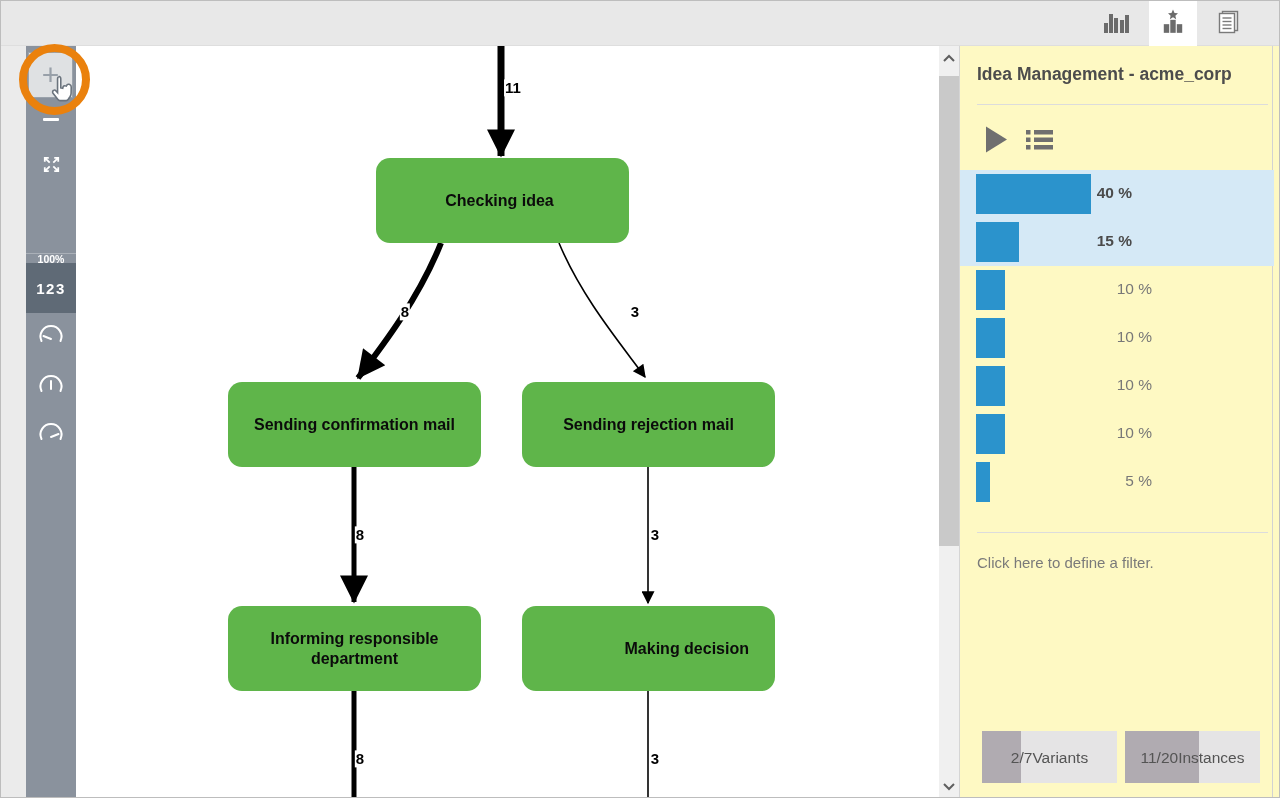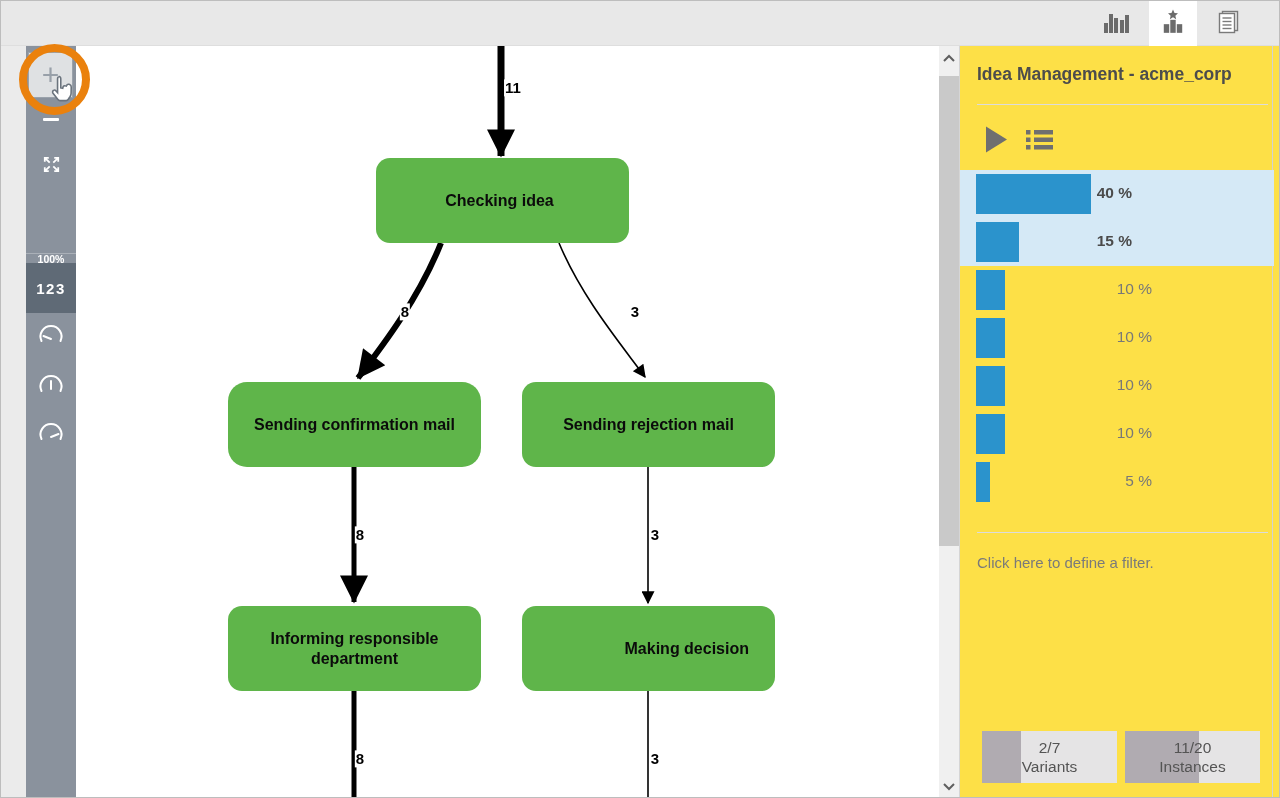--- a/index.html
+++ b/index.html
@@ -33,57 +33,57 @@
   .g1{top:278px;} .g2{top:328px;} .g3{top:376px;}
 
   
   .canvas{position:absolute;left:75px;top:45px;width:863px;height:753px;background:#ffffff;overflow:hidden;}
   .flow-svg{position:absolute;left:0;top:0;}
   .flow-node{position:absolute;width:253px;height:85px;background:#5fb54a;border-radius:14px;
              display:flex;align-items:center;justify-content:center;text-align:center;
              color:#0b0b0b;font-size:16px;font-weight:bold;line-height:1.25;padding:0 26px;
              box-sizing:border-box;}
   .n-checking{left:300px;top:112px;padding-left:20px;}
-  .n-confirm{left:152px;top:336px;border-radius:19px;}
+  .n-confirm{left:152px;top:336px;}
   .n-reject{left:446px;top:336px;}
   .n-inform{left:152px;top:560px;}
   .n-decision{left:446px;top:560px;justify-content:flex-end;}
   .edge-label{position:absolute;transform:translate(-50%,-50%);background:#ffffff;
               color:#000;font-size:15px;font-weight:bold;padding:0 1px;line-height:1.15;}
 
   
   .vscroll{position:absolute;left:938px;top:45px;width:20px;height:753px;background:#f0f0f0;}
   .vscroll .arrow{position:absolute;left:0;width:20px;height:20px;display:flex;align-items:center;
                   justify-content:center;color:#5f5f5f;}
   .vscroll .up{top:2px;} .vscroll .down{bottom:2px;}
   .vscroll .thumb{position:absolute;left:0;top:30px;width:20px;height:470px;background:#c9c9c9;}
 
   
-  .panel{position:absolute;left:958px;top:45px;width:322px;height:753px;background:#fde047;
+  .panel{position:absolute;left:958px;top:45px;width:322px;height:753px;background:#fef9c3;
          border-left:1px solid #d5d5d5;box-sizing:border-box;}
   .panel-gutter{position:absolute;right:8px;top:0;width:1px;height:753px;background:#d2d2d2;}
   .panel-title{position:absolute;left:17px;top:18px;width:280px;font-size:17.5px;font-weight:bold;
                color:#4c4c4c;}
   .panel-div1{position:absolute;left:17px;right:13px;top:58px;height:1px;background:#dcdcdc;}
   .panel-icons{position:absolute;left:25px;top:80px;display:flex;gap:18px;align-items:center;}
   .variant-list{position:absolute;left:0;top:124px;width:314px;}
   .variant-row{position:relative;height:48px;margin:0 8px 0 16px;padding-left:32px;}
   .variant-row.selected{background:#d5e9f6;margin:0;padding:0 8px 0 16px;}
   .vbar{position:absolute;left:inherit;top:4px;height:40px;background:#2b93cc;}
   .variant-row .vbar{left:0;}
   .variant-row.selected .vbar{left:16px;}
   .vpct{position:absolute;left:60px;top:14px;width:116px;text-align:right;font-size:15.5px;
         color:#787878;}
   .variant-row.selected .vpct{font-weight:bold;color:#4b4b4b;left:72px;width:100px;}
   .panel-div2{position:absolute;left:17px;right:13px;top:486px;height:1px;background:#dcdcdc;}
   .filter-hint{position:absolute;left:17px;top:508px;font-size:15px;color:#7a7a7a;}
   .summary-row{position:absolute;left:22px;top:685px;display:flex;gap:8px;}
   .summary-btn{position:relative;width:135px;height:52px;background:#e5e4e5;overflow:hidden;}
   .summary-fill{position:absolute;left:0;top:0;height:100%;background:#b0abb1;}
-  .summary-text{position:relative;z-index:2;width:100%;height:100%;display:flex;flex-direction:column;
+  .summary-text{position:relative;z-index:2;width:100%;height:100%;display:flex;flex-direction:row;
                 align-items:center;justify-content:center;color:#545454;font-size:15.5px;line-height:19px;}
 
   
   .annot-circle{position:absolute;left:18px;top:43px;width:55px;height:55px;border:8px solid #ea810d;
                 border-radius:50%;z-index:60;pointer-events:none;}
   .cursor-hand{position:absolute;left:47px;top:74px;z-index:61;pointer-events:none;}
 </style>
 </head>
 <body>
 

